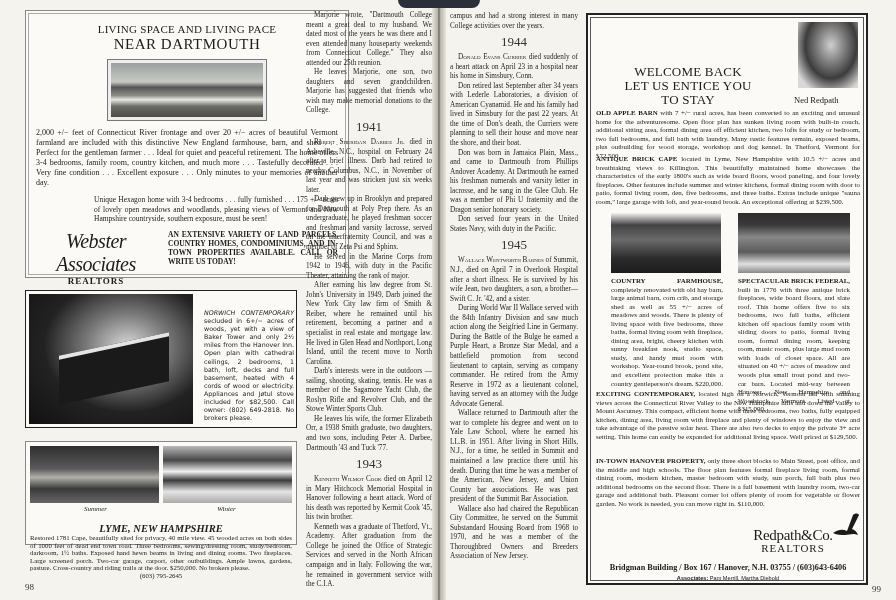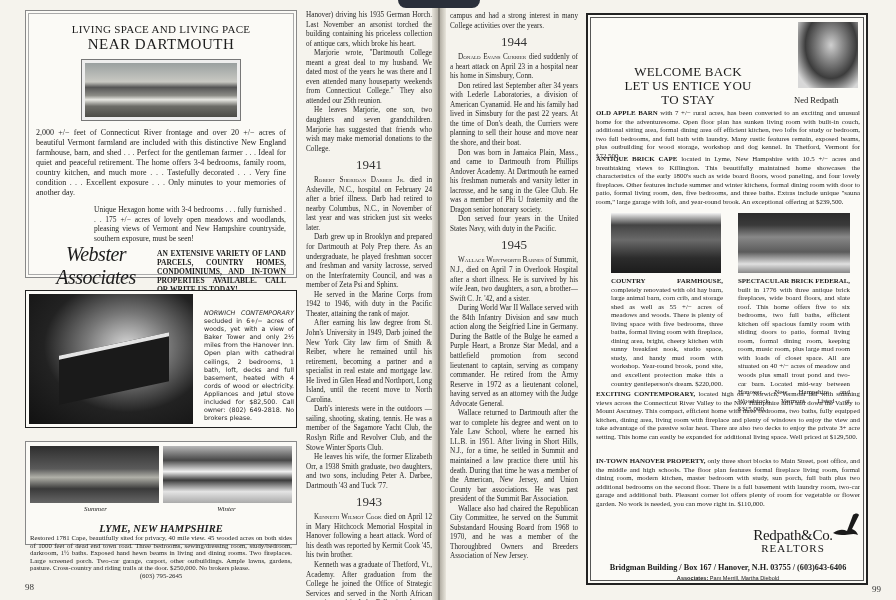--- a/index.html
+++ b/index.html
@@ -8,29 +8,29 @@
 
   .spread { position: absolute; inset: 0; width: 896px; height: 600px; background: #f5f3ed; }
   .gutter { position: absolute; left: 432px; top: 0; width: 14px; height: 600px;
     background: linear-gradient(90deg, #e8e5dc 0%, #b8b4aa 40%, #6a6760 50%, #b8b4aa 60%, #e8e5dc 100%); }
   .gutter-top { position: absolute; left: 398px; top: 0; width: 82px; height: 8px;
     background: #2a2f3a; border-radius: 0 0 40px 40px; }
   .page-num { position: absolute; font-size: 9px; color: #333; }
 
   
   .ad { position: absolute; background: #fbfaf6; }
-  .ad1 { left: 25px; top: 10px; width: 272px; height: 268px; border: 1px solid #888; box-shadow: inset 0 0 0 2px #fbfaf6, inset 0 0 0 3px #aaa; padding: 8px 10px; }
+  .ad1 { left: 25px; top: 10px; width: 324px; height: 268px; border: 1px solid #888; box-shadow: inset 0 0 0 2px #fbfaf6, inset 0 0 0 3px #aaa; padding: 8px 10px; }
   .ad1 .hd1 { text-align: center; font-size: 11px; letter-spacing: .3px; margin-top: 4px; }
   .ad1 .hd2 { text-align: center; font-size: 15px; letter-spacing: .5px; margin-top: 1px; }
   .photo-farm { margin: 6px auto 0; width: 160px; height: 62px; border: 1px solid #777; padding: 3px; background: #eee; }
   .photo-farm .img { width: 100%; height: 100%;
     background: linear-gradient(180deg, #9aa0a0 0%, #c9c9c3 35%, #555 45%, #8b8b85 60%, #e8e8e2 68%, #6d6d68 80%, #4d4d48 100%); }
   .ad1 .body-bold { font-weight: normal; font-size: 8px; line-height: 10px; margin-top: 7px; text-align: justify; }
   .ad1 .body-sub { font-size: 7.5px; line-height: 9.5px; margin: 7px 0 0 58px; text-align: justify; }
-  .ad1 .logo-row { display: flex; align-items: center; gap: 1px; }
+  .ad1 .logo-row { display: flex; margin-top: 6px; gap: 12px; }
   .webster { width: 120px; text-align: center; }
   .webster .name { font-family: "Liberation Serif", serif; font-style: italic; font-size: 20px; letter-spacing: -0.5px; }
   .webster .sub { font-weight: bold; font-size: 9px; letter-spacing: 1px; }
   .ad1 .extensive { flex: 1; font-weight: bold; font-size: 7.5px; line-height: 9px; text-align: justify; text-transform: uppercase; }
   .ad1 .footer { font-family: "Liberation Sans", sans-serif; font-size: 5px; margin-top: 4px; color: #444; }
   .ad1 .footer b { font-size: 6.5px; font-weight: normal; }
 
   .ad2 { left: 25px; top: 290px; width: 272px; height: 138px; border: 1px solid #222; background: #fbfaf6; }
   .photo-norwich { position: absolute; left: 3px; top: 3px; width: 164px; height: 130px;
     background: radial-gradient(ellipse at 60% 40%, #d8d8d8 0%, #777 30%, #222 60%, #111 100%); }
@@ -130,21 +130,20 @@
       <span>Winter</span>
     </div>
     <div class="title">LYME, NEW HAMPSHIRE</div>
     <div class="desc">Restored 1781 Cape, beautifully sited for privacy, 40 mile view. 45 wooded acres on both sides of 1000 feet of dead end town road. Three bedrooms, sewing/dressing room, study/bedroom, darkroom, 1½ baths. Exposed hand hewn beams in living and dining rooms. Two fireplaces. Large screened porch. Two-car garage, carport, other outbuildings. Ample lawns, gardens, pasture. Cross-country and riding trails at the door. $250,000. No brokers please.</div>
     <div class="phone">(603) 795-2645</div>
   </div>
 
   <div class="page-num" style="left:25px; top:582px;">98</div>
 
   <div class="col col1">
-    <p class="noindent">Hanover) driving his 1935 German Horch. Last November an arsonist torched the building containing his priceless collection of antique cars, which broke his heart.</p>
     <p>Marjorie wrote, "Dartmouth College meant a great deal to my husband. We dated most of the years he was there and I even attended many houseparty weekends from Connecticut College." They also attended our 25th reunion.</p>
     <p>He leaves Marjorie, one son, two daughters and seven grandchildren. Marjorie has suggested that friends who wish may make memorial donations to the College.</p>
     <div class="yr">1941</div>
     <p><span class="sc">Robert Sheridan Darbee Jr.</span><span> died in Asheville, N.C., hospital on February 24 after a brief illness. Darb had retired to nearby Columbus, N.C., in November of last year and was stricken just six weeks later.</span></p>
     <p>Darb grew up in Brooklyn and prepared for Dartmouth at Poly Prep there. As an undergraduate, he played freshman soccer and freshman and varsity lacrosse, served on the Interfraternity Council, and was a member of Zeta Psi and Sphinx.</p>
     <p>He served in the Marine Corps from 1942 to 1946, with duty in the Pacific Theater, attaining the rank of major.</p>
     <p>After earning his law degree from St. John's University in 1949, Darb joined the New York City law firm of Smith &amp; Reiber, where he remained until his retirement, becoming a partner and a specialist in real estate and mortgage law. He lived in Glen Head and Northport, Long Island, until the recent move to North Carolina.</p>
     <p>Darb's interests were in the outdoors — sailing, shooting, skating, tennis. He was a member of the Sagamore Yacht Club, the Roslyn Rifle and Revolver Club, and the Stowe Winter Sports Club.</p>
     <p>He leaves his wife, the former Elizabeth Orr, a 1938 Smith graduate, two daughters, and two sons, including Peter A. Darbee, Dartmouth '43 and Tuck '77.</p>
     <div class="yr">1943</div>

